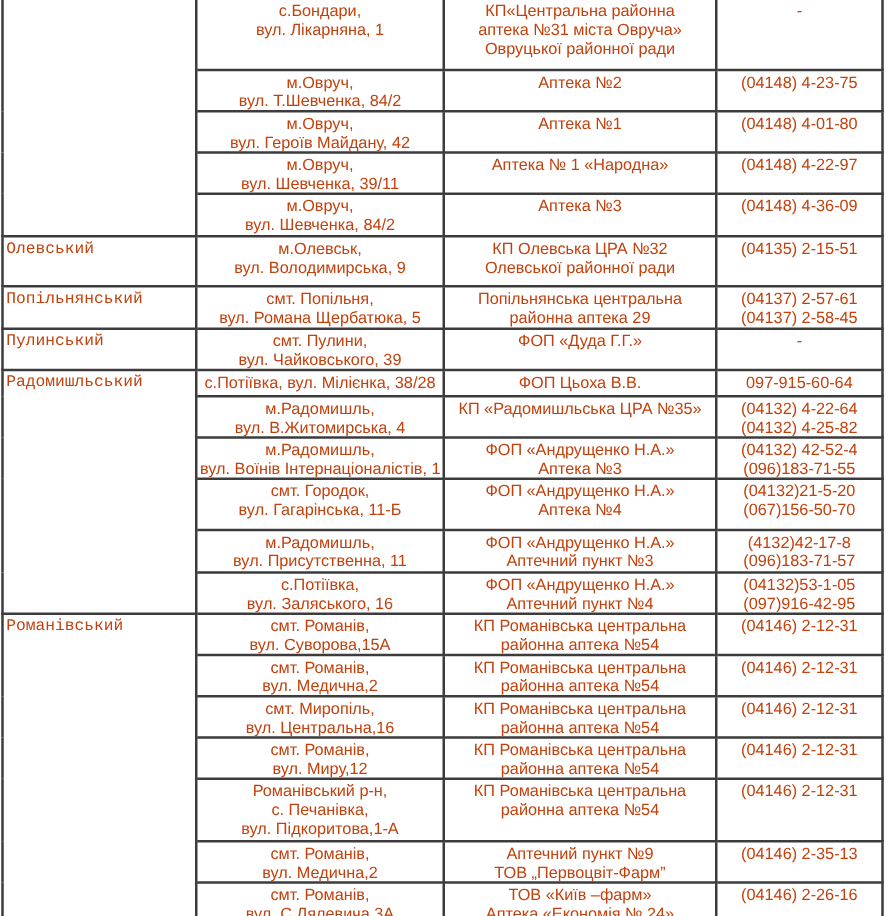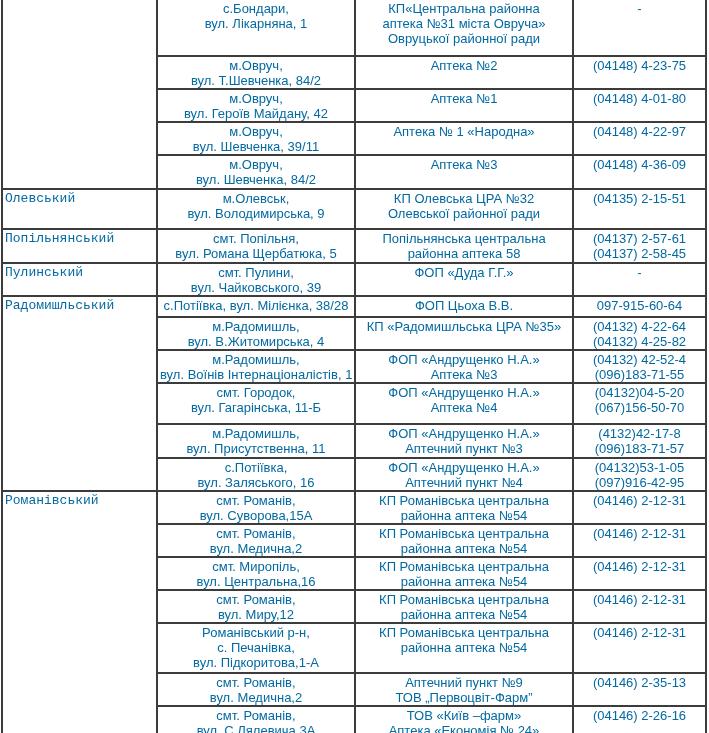--- a/index.html
+++ b/index.html
@@ -2,21 +2,21 @@
 <html><head>
 <meta charset="utf-8">
 <style>
   html,body{margin:0;padding:0;background:#ffffff;}
   .page{
     position:relative;
     width:709px;height:733px;
     overflow:hidden;
     background:#ffffff;
     font-family:"Liberation Sans", sans-serif;
-    color:#0369a1;
+    color:#c2410c;
   }
   table.pharm{
     border-collapse:collapse;
     table-layout:fixed;
     position:absolute;
     left:1px;top:0;
     width:704px;
   }
   table.pharm td{
     border:2px solid #3c3c3c;
@@ -128,21 +128,21 @@
         <tr style="height: 34px; margin-left: 44px;">
           <td class="col-district" rowspan="1">
             <div class="district-label">Попільнянський</div>
           </td>
           <td class="col-address">
             <div class="line">смт. Попільня,</div>
             <div class="line">вул. Романа Щербатюка, 5</div>
           </td>
           <td class="col-pharmacy">
             <div class="line">Попільнянська центральна</div>
-            <div class="line">районна аптека 58</div>
+            <div class="line">районна аптека 29</div>
           </td>
           <td class="col-phone">
             <div class="line">(04137) 2-57-61</div>
             <div class="line">(04137) 2-58-45</div>
           </td>
         </tr>
         <tr style="height: 22px;">
           <td class="col-district" rowspan="1">
             <div class="district-label">Пулинський</div>
           </td>
@@ -201,21 +201,21 @@
         <tr style="height: 41px;">
           <td class="col-address">
             <div class="line">смт. Городок,</div>
             <div class="line">вул. Гагарінська, 11-Б</div>
           </td>
           <td class="col-pharmacy">
             <div class="line">ФОП «Андрущенко Н.А.»</div>
             <div class="line">Аптека №4</div>
           </td>
           <td class="col-phone">
-            <div class="line">(04132)04-5-20</div>
+            <div class="line">(04132)21-5-20</div>
             <div class="line">(067)156-50-70</div>
           </td>
         </tr>
         <tr style="height: 34px;">
           <td class="col-address">
             <div class="line">м.Радомишль,</div>
             <div class="line">вул. Присутственна, 11</div>
           </td>
           <td class="col-pharmacy">
             <div class="line">ФОП «Андрущенко Н.А.»</div>

